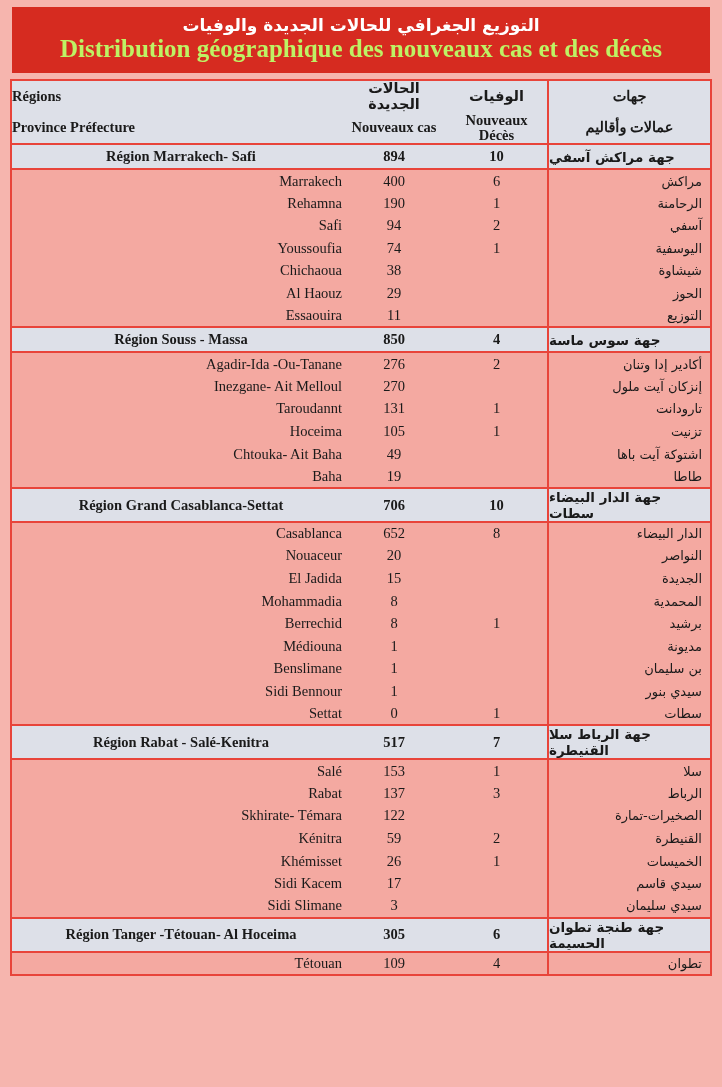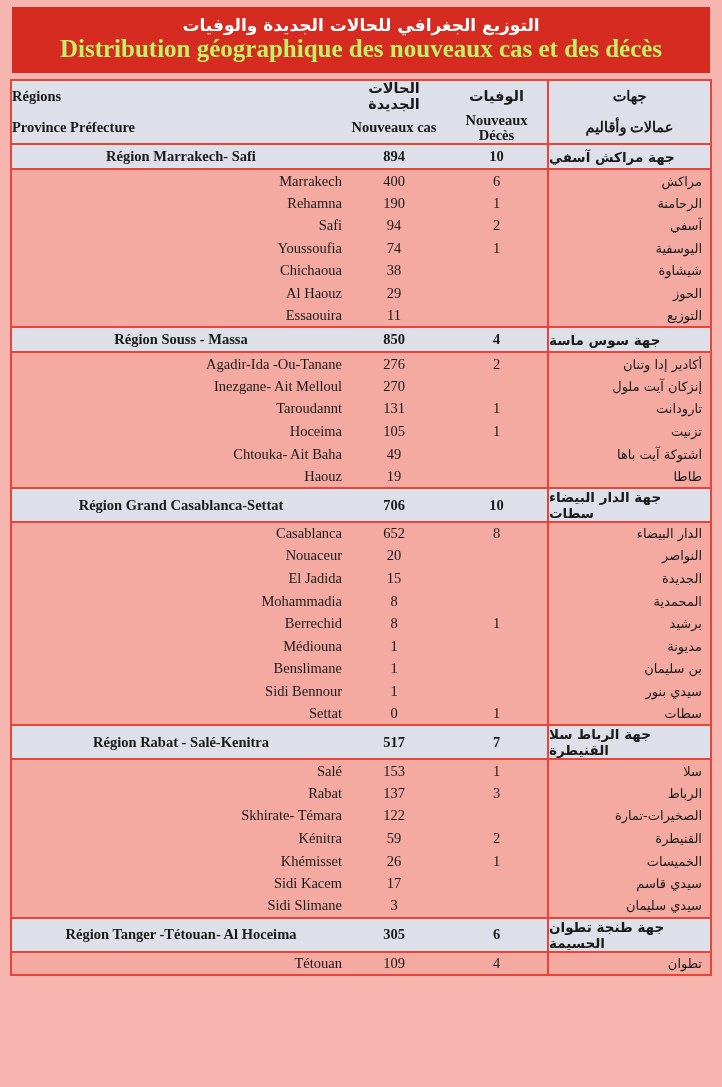--- a/index.html
+++ b/index.html
@@ -240,21 +240,21 @@
             <td class="p-num">1</td>
             <td class="p-ar">تزنيت</td>
           </tr>
           <tr class="prov">
             <td class="p-fr">Chtouka- Ait Baha</td>
             <td class="p-num">49</td>
             <td class="p-num"></td>
             <td class="p-ar">اشتوكة آيت باها</td>
           </tr>
           <tr class="prov">
-            <td class="p-fr">Haouz</td>
+            <td class="p-fr">Baha</td>
             <td class="p-num">19</td>
             <td class="p-num"></td>
             <td class="p-ar">طاطا</td>
           </tr>
           <tr class="region">
             <td class="r-fr">Région Grand Casablanca-Settat</td>
             <td class="r-num">706</td>
             <td class="r-num">10</td>
             <td class="r-ar">جهة الدار البيضاء سطات</td>
           </tr>

